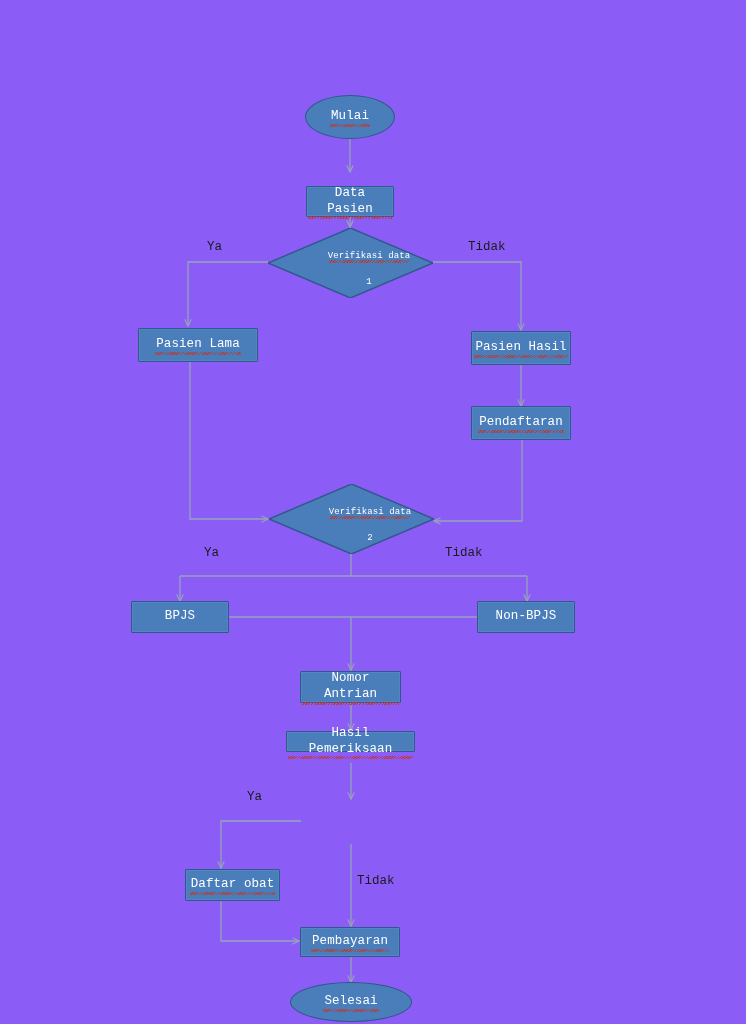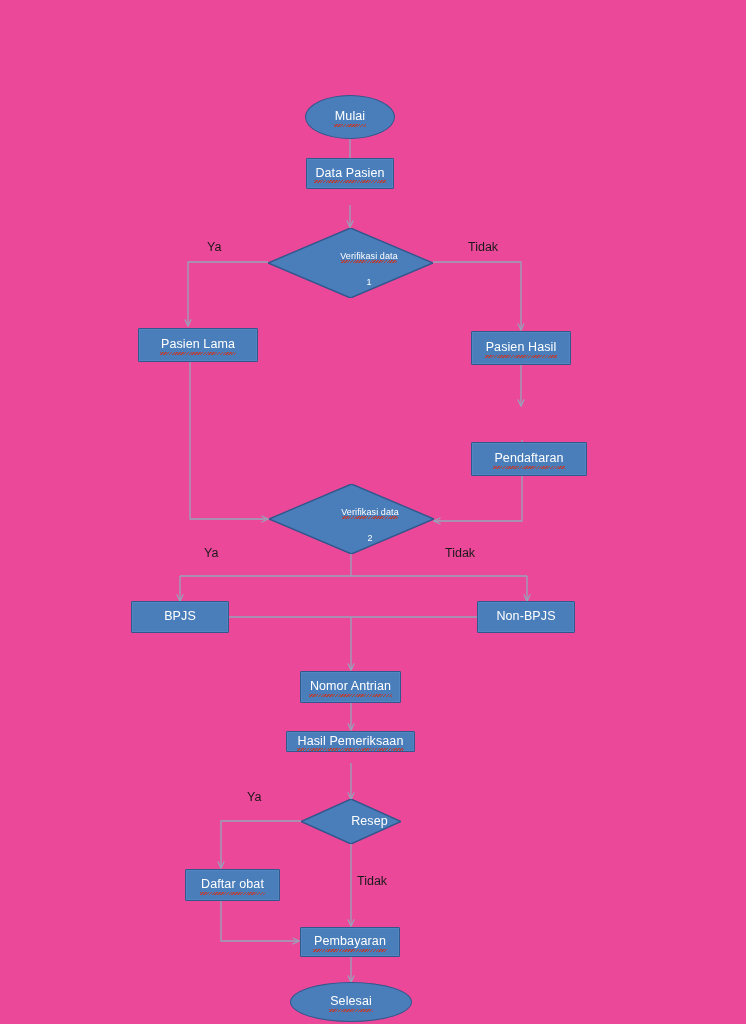--- a/index.html
+++ b/index.html
@@ -8,22 +8,23 @@
     padding: 0;
     background: #ffffff;
   }
   body {
     font-family: "Liberation Sans", sans-serif;
   }
   #canvas {
     position: relative;
     width: 746px;
     height: 1024px;
-    background: #ec4899;
+    background: #8b5cf6;
     overflow: hidden;
+    font-family: Liberation Mono, monospace;
   }
   svg.wires {
     position: absolute;
     left: 0;
     top: 0;
     width: 746px;
     height: 1024px;
     pointer-events: none;
   }
   .node {
@@ -147,21 +148,21 @@
       <path d="M221,897 L221,941 L299,941" marker-end="url(#ah)"></path>
 
       <path d="M351,957 L351,982" marker-end="url(#ah)"></path>
     </g>
   </svg>
 
   <div class="node term" style="left:305px; top:95px; width:90px; height:44px;">
     <span class="lbl sq">Mulai</span>
   </div>
 
-  <div class="node proc" style="left:306px; top:158px; width:88px; height:31px;">
+  <div class="node proc" style="left:306px; top:186px; width:88px; height:31px;">
     <span class="lbl sq">Data Pasien</span>
   </div>
 
   <div class="node dec" style="left:268px; top:228px; width:165px; height:70px;">
     <svg class="dec-shape" viewBox="0 0 165 70" preserveAspectRatio="none">
       <polygon points="82.5,0 165,35 82.5,70 0,35" fill="#4A7EBB" stroke="#31578C" stroke-width="1.4"></polygon>
     </svg>
     <span class="dec-label">
       <span class="sq">Verifikasi data</span><br>
       <span>1</span>
@@ -172,21 +173,21 @@
   <div class="edge-label" style="left:468px; top:240px;">Tidak</div>
 
   <div class="node proc" style="left:138px; top:328px; width:120px; height:34px;">
     <span class="lbl sq">Pasien Lama</span>
   </div>
 
   <div class="node proc" style="left:471px; top:331px; width:100px; height:34px;">
     <span class="lbl sq">Pasien Hasil</span>
   </div>
 
-  <div class="node proc" style="left:471px; top:406px; width:116px; height:34px;margin-top:36px;">
+  <div class="node proc" style="left:471px; top:406px; width:100px; height:34px;">
     <span class="lbl sq">Pendaftaran</span>
   </div>
 
   <div class="node dec" style="left:269px; top:484px; width:165px; height:70px;">
     <svg class="dec-shape" viewBox="0 0 165 70" preserveAspectRatio="none">
       <polygon points="82.5,0 165,35 82.5,70 0,35" fill="#4A7EBB" stroke="#31578C" stroke-width="1.4"></polygon>
     </svg>
     <span class="dec-label">
       <span class="sq">Verifikasi data</span><br>
       <span>2</span>
@@ -205,26 +206,20 @@
   </div>
 
   <div class="node proc" style="left:477px; top:601px; width:98px; height:32px;">
     <span class="lbl">Non-BPJS</span>
   </div>
 
   <div class="node proc" style="left:286px; top:731px; width:129px; height:21px;">
     <span class="lbl sq">Hasil Pemeriksaan</span>
   </div>
 
-  <div class="node dec" style="left:301px; top:799px; width:100px; height:45px;">
-    <svg class="dec-shape" viewBox="0 0 100 45" preserveAspectRatio="none">
-      <polygon points="50,0 100,22.5 50,45 0,22.5" fill="#4A7EBB" stroke="#31578C" stroke-width="1.4"></polygon>
-    </svg>
-    <span class="dec-label" style="font-size:12.5px;">Resep</span>
-  </div>
 
   <div class="edge-label" style="left:247px; top:790px;">Ya</div>
   <div class="edge-label" style="left:357px; top:874px;">Tidak</div>
 
   <div class="node proc" style="left:185px; top:869px; width:95px; height:32px;">
     <span class="lbl sq">Daftar obat</span>
   </div>
 
   <div class="node proc" style="left:300px; top:927px; width:100px; height:30px;">
     <span class="lbl sq">Pembayaran</span>

